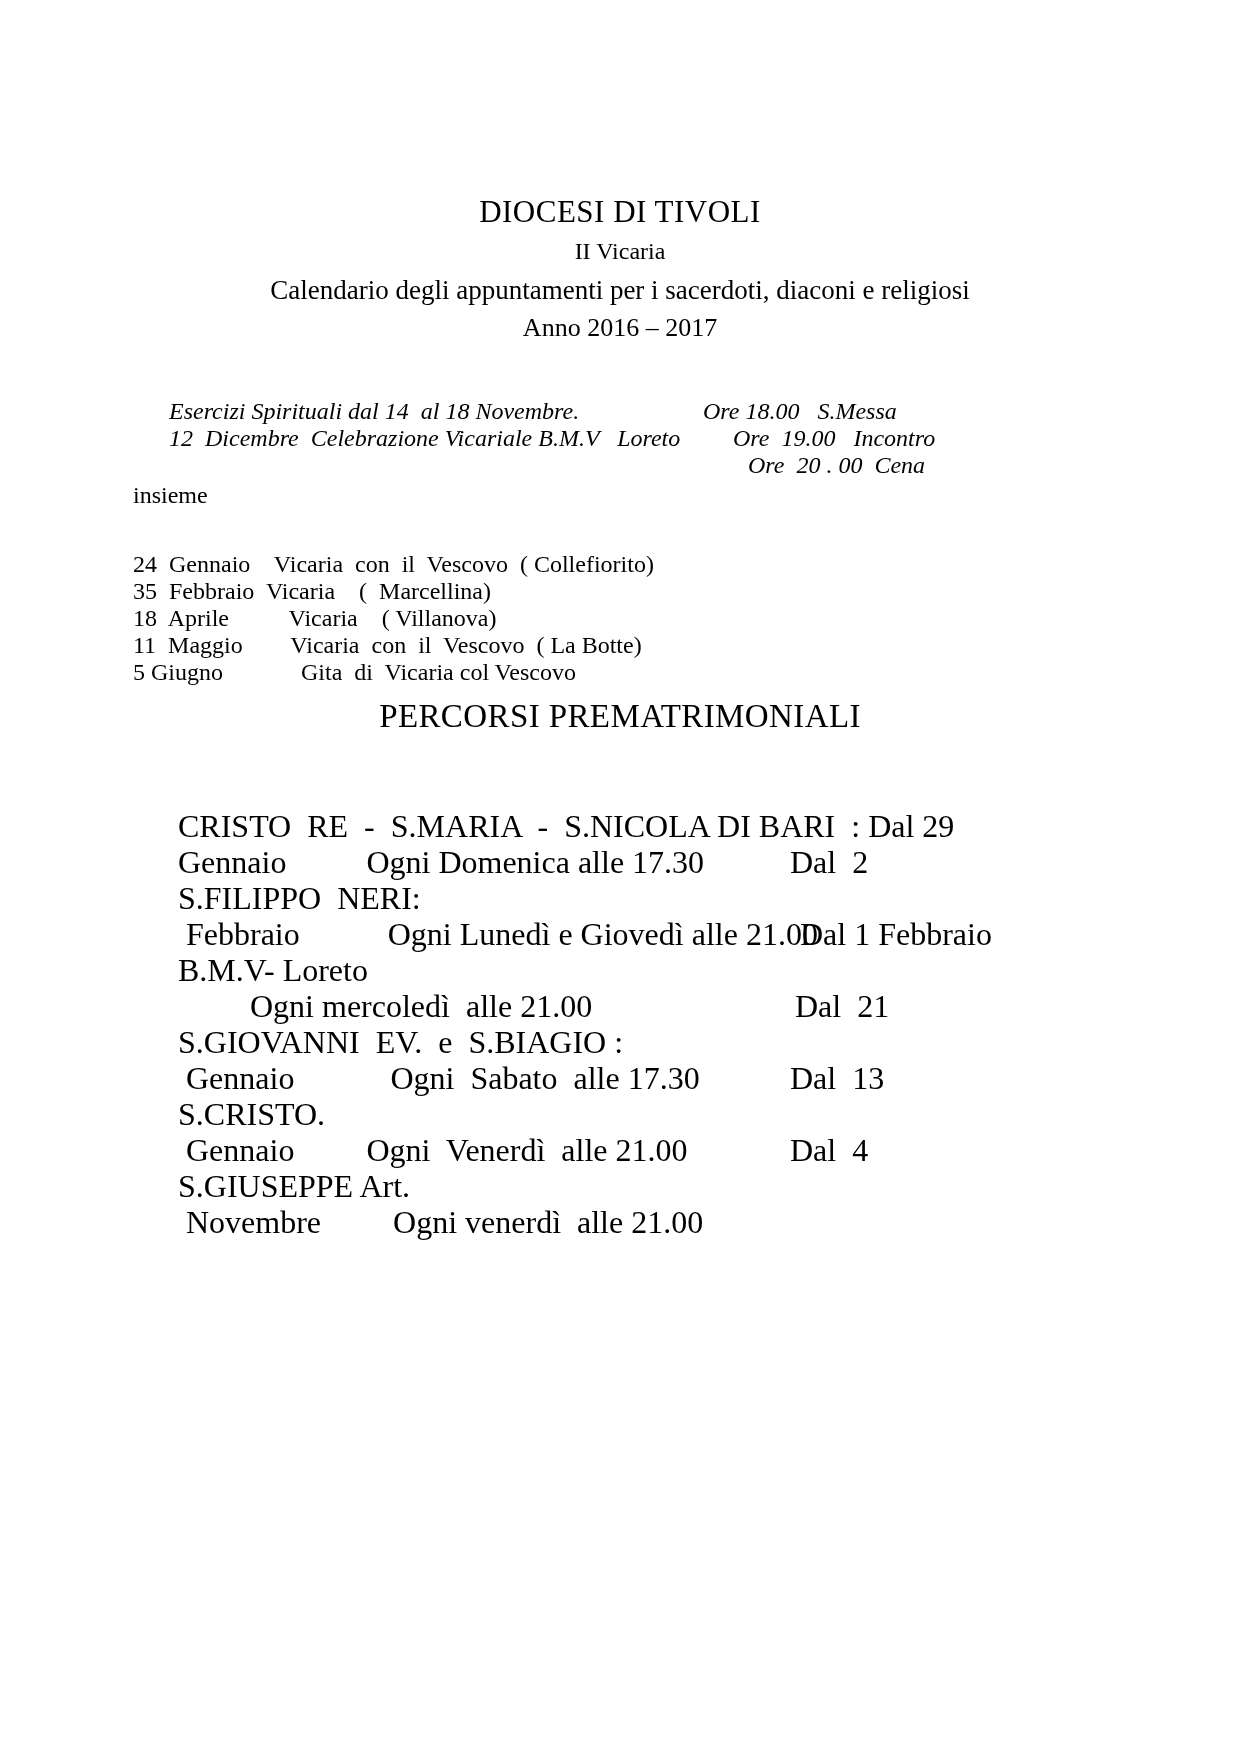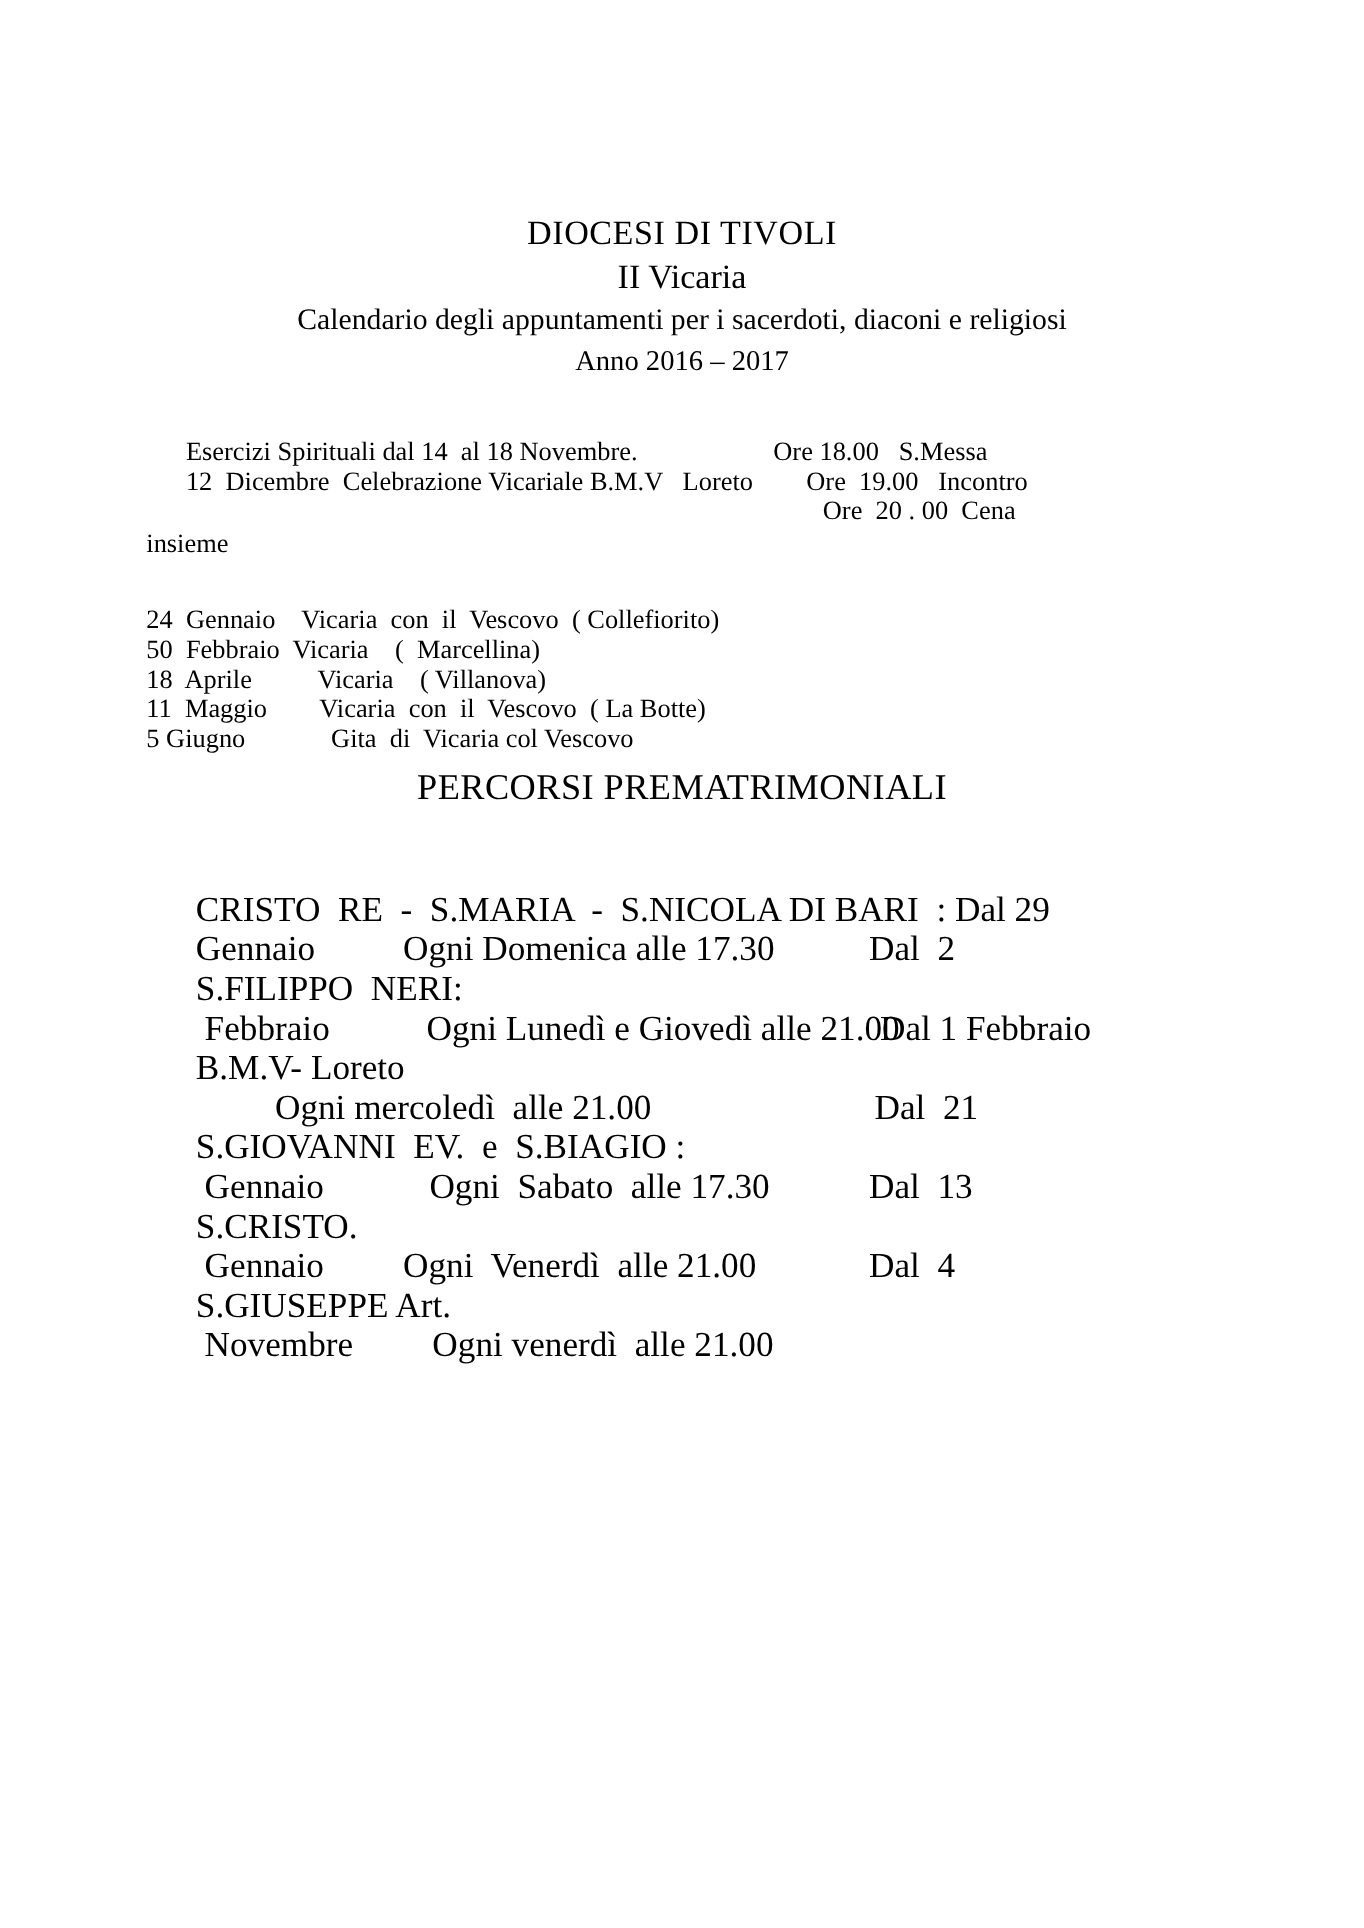--- a/index.html
+++ b/index.html
@@ -29,40 +29,41 @@
     top: 192px;
     width: 1240px;
     text-align: center;
   }
   .t-line1 {
     font-size: 31px;
     line-height: 40px;
     letter-spacing: 0.5px;
   }
   .t-line2 {
-    font-size: 31px;
+    font-size: 24px;
     line-height: 39px;
   }
   .t-line3 {
     font-size: 27px;
     line-height: 38px;
   }
   .t-line4 {
     font-size: 26px;
     line-height: 37px;
   }
 
   
   .apptblock {
     position: absolute;
     left: 133px;
     top: 371px;
     width: 1000px;
     font-size: 24px;
     line-height: 27px;
+    font-style: italic;
   }
   .apptblock .row {
     position: relative;
     white-space: pre;
     height: 27px;
   }
   .apptblock .right {
     position: absolute;
     left: 570px;
     top: 0;
@@ -150,21 +151,21 @@
     </div>
     <div class="row">
       <span class="right indent2">Ore  20 . 00  Cena</span>
     </div>
   </div>
 
   <div class="insieme">insieme</div>
 
   <div class="dateslist">
     <div class="drow">24  Gennaio    Vicaria  con  il  Vescovo  ( Collefiorito)</div>
-    <div class="drow">50  Febbraio  Vicaria    (  Marcellina)</div>
+    <div class="drow">35  Febbraio  Vicaria    (  Marcellina)</div>
     <div class="drow">18  Aprile          Vicaria    ( Villanova)</div>
     <div class="drow">11  Maggio        Vicaria  con  il  Vescovo  ( La Botte)</div>
     <div class="drow">5 Giugno             Gita  di  Vicaria col Vescovo</div>
   </div>
 
   <div class="percorsi-heading">PERCORSI PREMATRIMONIALI</div>
 
   <div class="parishblock">
 
     <div class="prow">

